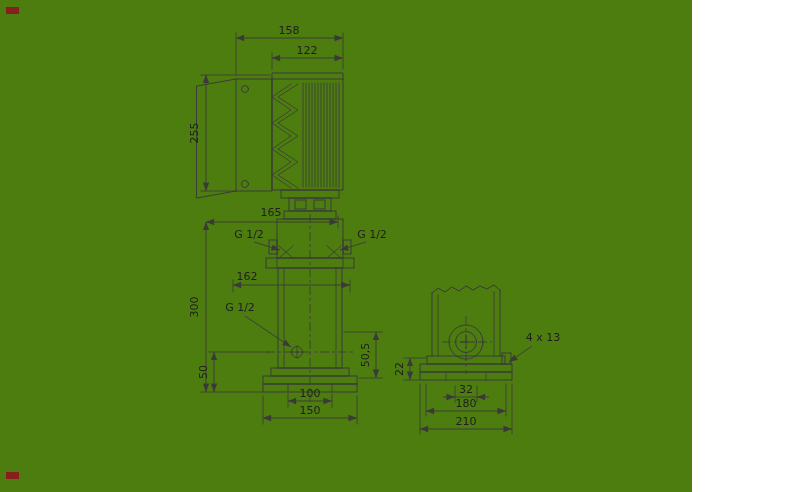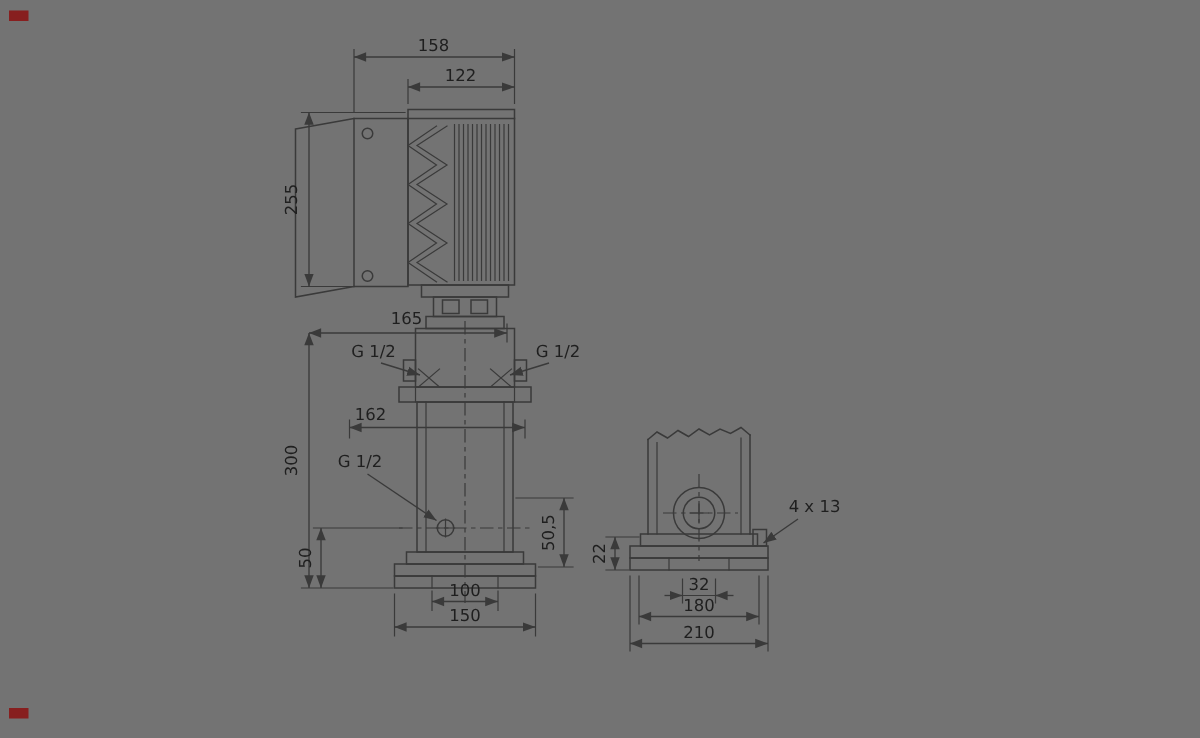--- a/index.html
+++ b/index.html
@@ -1,16 +1,16 @@
 <!DOCTYPE html>
 <html><head>
 <meta charset="utf-8">
 <style>
   html,body{margin:0;padding:0;background:#ffffff;}
-  .canvas{position:relative;width:800px;height:492px;background:#737373;overflow:hidden;
+  .canvas{position:relative;width:692px;height:492px;background:#4d7c0f;overflow:hidden;
           font-family:"DejaVu Sans", sans-serif;}
   svg{position:absolute;left:0;top:0;}
   .ol{fill:none;stroke:#3a3a3a;stroke-width:1;stroke-linecap:square;stroke-linejoin:miter;}
   .thin{fill:none;stroke:#3a3a3a;stroke-width:0.8;stroke-linecap:square;}
   .dash{fill:none;stroke:#3a3a3a;stroke-width:0.8;stroke-dasharray:9 3 3 3;}
   .dim{fill:none;stroke:#3a3a3a;stroke-width:0.9;}
   text{font-family:"DejaVu Sans", sans-serif;font-size:11px;fill:#1f1f1f;}
   .tm{text-anchor:middle;}
 </style>
 </head>

